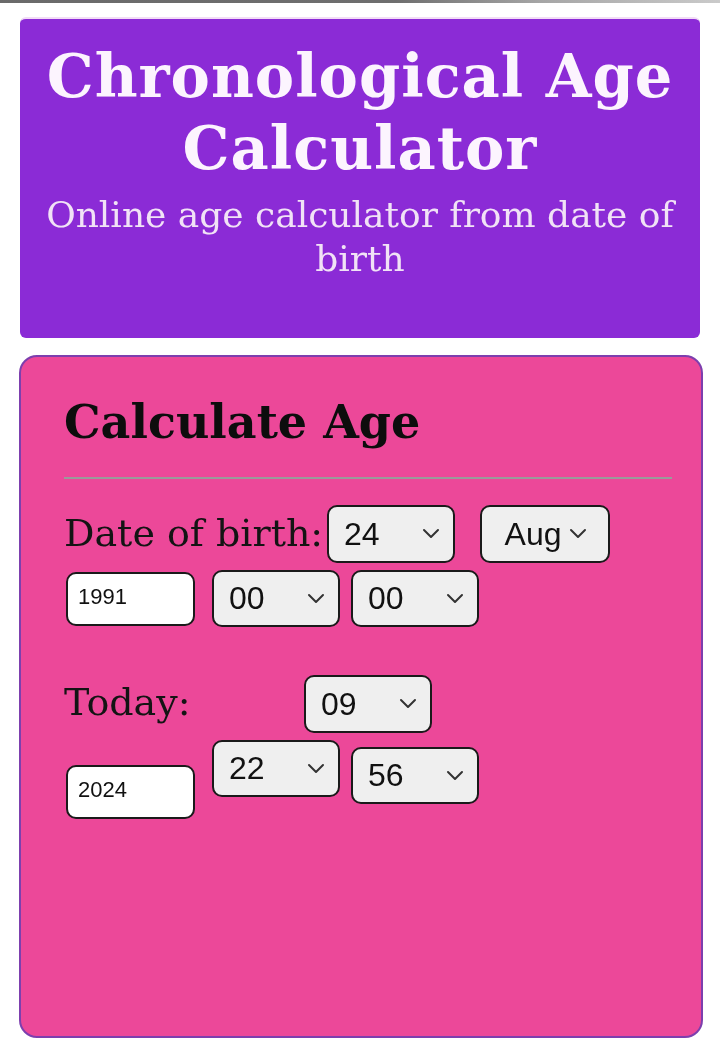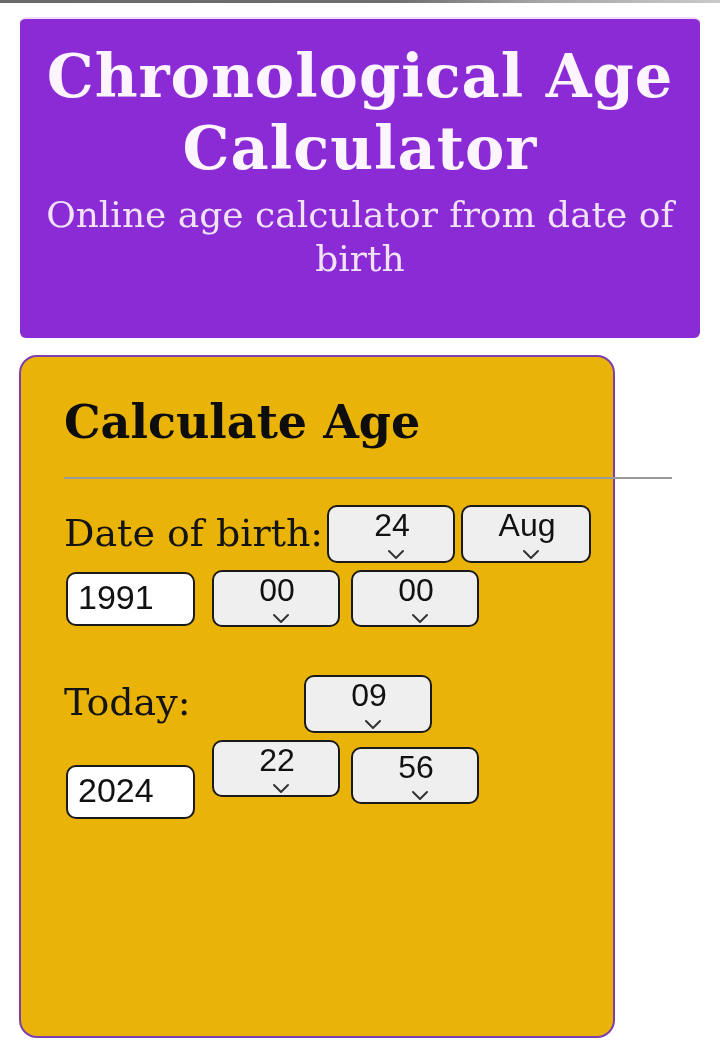--- a/index.html
+++ b/index.html
@@ -42,23 +42,23 @@
   .banner-subtitle {
     margin: 8px auto 0 auto;
     max-width: 645px;
     font-family: "DejaVu Serif", serif;
     font-size: 36px;
     line-height: 1.22;
     color: #F1E2F6;
   }
   .card {
     position: absolute; left: 19px; top: 355px;
-    width: 596px; height: 683px;
-    box-sizing: border-box;
-    background: #eab308;
+    width: 684px; height: 683px;
+    box-sizing: border-box;
+    background: #ec4899;
     border: 2px solid var(--card-border);
     border-radius: 18px;
   }
   .card-heading {
     position: absolute; left: 43px; top: 38px;
     font-family: "DejaVu Serif", serif;
     font-weight: bold;
     font-size: 46px;
     color: #0d0d0d;
     margin: 0;
@@ -84,42 +84,41 @@
     background: var(--select-bg);
     border: 2px solid #1A1A1A;
     border-radius: 10px;
     display: flex;
     align-items: center;
     justify-content: space-between;
     padding: 0 13px 0 15px;
     font-size: 32px;
     color: #111;
     cursor: default;
-    flex-direction: column;
   }
   .sel .val { white-space: nowrap; }
   .sel svg { flex: 0 0 auto; margin-left: 8px; }
   .sel-dob-day    { left: 306px; top: 148px; width: 128px; }
-  .sel-dob-month  { left: 440px; top: 148px; width: 130px; }
+  .sel-dob-month  { left: 459px; top: 148px; width: 130px; justify-content: center; }
   .sel-dob-hour   { left: 191px; top: 213px; width: 128px; height: 57px; }
   .sel-dob-min    { left: 330px; top: 213px; width: 128px; height: 57px; }
   .sel-today-day  { left: 283px; top: 318px; width: 128px; }
   .sel-today-month{ left: 431px; top: 318px; width: 128px; }
   .sel-today-hour { left: 191px; top: 383px; width: 128px; height: 57px; }
   .sel-today-min  { left: 330px; top: 390px; width: 128px; height: 57px; justify-content: space-between; }
   .year-input {
     position: absolute;
     box-sizing: border-box;
     width: 129px; height: 54px;
     background: #ffffff;
     border: 2px solid #1A1A1A;
     border-radius: 10px;
     padding: 0 6px 4px 10px;
     font-family: "Liberation Sans", sans-serif;
-    font-size: 34px;
+    font-size: 22px;
     color: #111;
     outline: none;
   }
   .input-dob-year   { left: 45px; top: 215px; }
   .input-today-year { left: 45px; top: 408px; }
   .calc-btn {
     position: absolute;
     left: 76px; top: 518px;
     width: 558px; height: 92px;
     box-sizing: border-box;

